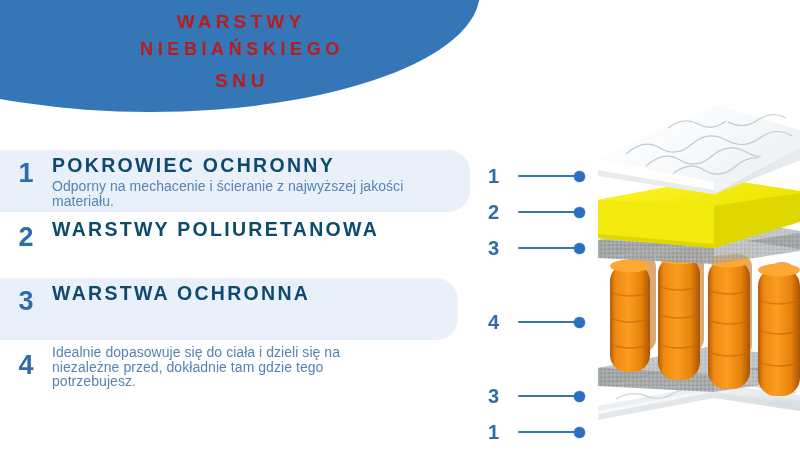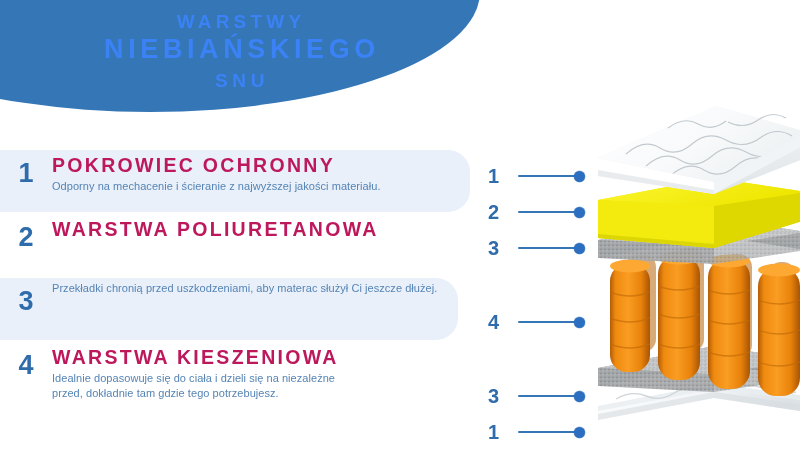--- a/index.html
+++ b/index.html
@@ -12,45 +12,45 @@
 
   
   .header-wrap{position:absolute;left:0;top:0;width:800px;height:120px;overflow:hidden;}
   .header-ellipse{
     position:absolute;left:-180px;top:-128px;width:660px;height:240px;
     background:#3476b6;border-radius:50%;
   }
   .header-title{
     position:absolute;left:0;top:6px;width:478px;height:92px;
     display:flex;flex-direction:column;align-items:center;justify-content:center;
-    color:#3b82f6;font-weight:bold;text-align:center;pointer-events:none;
+    color:#b91c1c;font-weight:bold;text-align:center;pointer-events:none;
   }
   .title-l1{font-size:19px;letter-spacing:4.2px;line-height:25px;padding-left:4px;}
-  .title-l2{font-size:27px;letter-spacing:4.6px;line-height:31px;padding-left:6px;}
+  .title-l2{font-size:18px;letter-spacing:4.6px;line-height:31px;padding-left:6px;}
   .title-l3{font-size:19px;letter-spacing:4.6px;line-height:31px;padding-left:6px;}
 
   
   .list{position:absolute;left:0;top:150px;width:480px;}
   .row{position:relative;display:flex;align-items:flex-start;}
   .row .rowbg{
     position:absolute;left:0;top:0;bottom:0;
     background:#e9f0fa;border-radius:0 22px 22px 0;z-index:0;
   }
   .row-num{
     position:relative;z-index:1;width:52px;flex:0 0 52px;
     text-align:center;color:#2f6cab;font-weight:bold;font-size:27px;
     padding-top:8px;letter-spacing:0px;
   }
   .row-txt{position:relative;z-index:1;padding-top:2px;}
   .row-title{
-    color:#be185d;font-weight:bold;font-size:19.5px;letter-spacing:2.3px;
+    color:#0c4a6e;font-weight:bold;font-size:19.5px;letter-spacing:2.3px;
     line-height:26px;white-space:nowrap;
   }
   .row-desc{
-    color:#5584b5;font-size:11px;line-height:14.5px;letter-spacing:0.05px;
+    color:#5584b5;font-size:14px;line-height:14.5px;letter-spacing:0.05px;
     margin-top:1px;max-width:400px;
   }
 
   
   #row1{height:62px;}
   #row1 .rowbg{width:470px;}
   #row2{height:62px;margin-top:2px;}
   #row3{height:62px;margin-top:2px;}
   #row3 .rowbg{width:458px;}
   #row4{height:74px;margin-top:2px;}
@@ -97,36 +97,35 @@
       <div class="row-num">1</div>
       <div class="row-txt">
         <div class="row-title">POKROWIEC OCHRONNY</div>
         <div class="row-desc">Odporny na mechacenie i ścieranie z najwyższej jakości materiału.</div>
       </div>
     </div>
 
     <div class="row" id="row2">
       <div class="row-num">2</div>
       <div class="row-txt">
-        <div class="row-title">WARSTWA POLIURETANOWA</div>
+        <div class="row-title">WARSTWY POLIURETANOWA</div>
       </div>
     </div>
 
     <div class="row" id="row3">
       <div class="rowbg"></div>
       <div class="row-num">3</div>
       <div class="row-txt">
-        <div class="row-desc">Przekładki chronią przed uszkodzeniami, aby materac służył Ci jeszcze dłużej.</div>
+        <div class="row-title">WARSTWA OCHRONNA</div>
       </div>
     </div>
 
     <div class="row" id="row4">
       <div class="row-num">4</div>
       <div class="row-txt">
-        <div class="row-title">WARSTWA KIESZENIOWA</div>
         <div class="row-desc" style="max-width:310px;">Idealnie dopasowuje się do ciała i dzieli się na niezależne przed, dokładnie tam gdzie tego potrzebujesz.</div>
       </div>
     </div>
 
   </div>
 
   <div class="callouts">
     <div class="callout" id="c0">
       <div class="callout-num">1</div>
       <div class="callout-line"></div>

